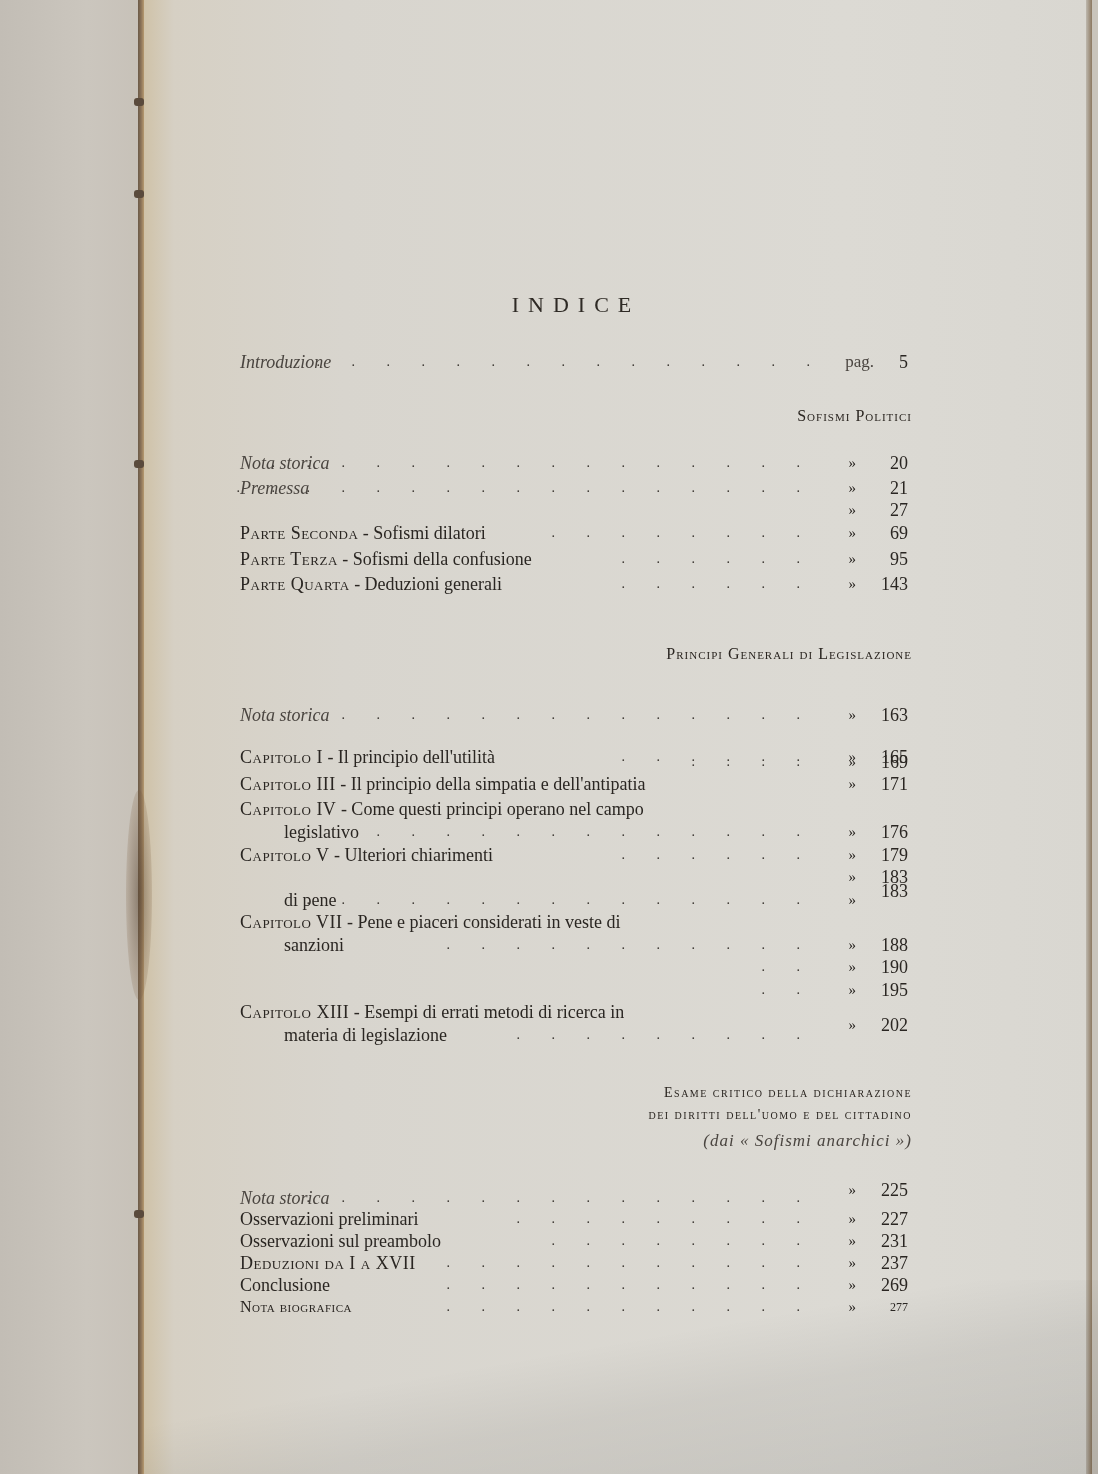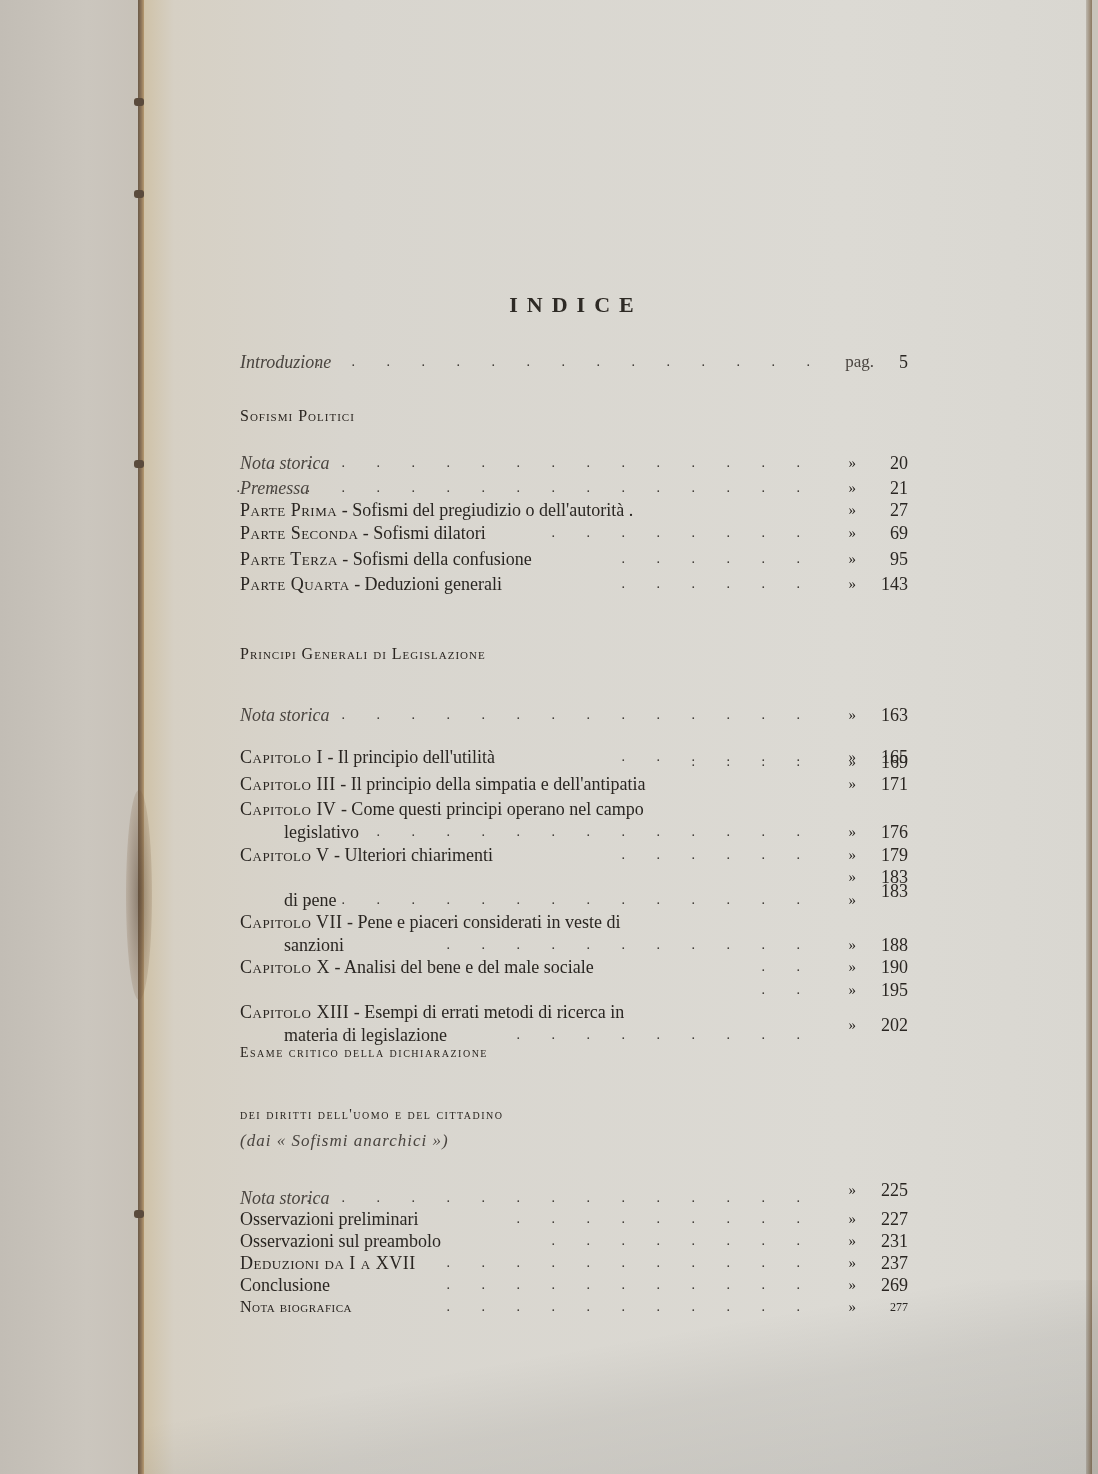--- a/index.html
+++ b/index.html
@@ -28,24 +28,24 @@
     background: linear-gradient(90deg, #cfc2a8 0px, #d6d0c4 30px, #d8d5ce 200px, #dcdad4 700px, #d9d7d1 100%);
   }
   .edge { position: absolute; right: 0; top: 0; width: 6px; height: 1474px; background: linear-gradient(90deg, #bdb8ae, #8c7860); }
   .shadow {
     position: absolute; left: 144px; top: 1280px; width: 954px; height: 194px;
     background: linear-gradient(170deg, rgba(0,0,0,0) 40%, rgba(0,0,0,0.06) 60%, rgba(0,0,0,0.1) 100%);
   }
   .content { position: absolute; left: 240px; top: 0; width: 672px; }
   .title {
     position: absolute; top: 292px; left: 0; width: 672px; text-align: center;
-    font-size: 22px; letter-spacing: 9px; font-weight: bold; color: #2e2a25;
+    font-size: 22px; letter-spacing: 9px; font-weight: normal; color: #2e2a25;
   }
   .sec-head {
-    position: absolute; left: 0; width: 672px; text-align: left;
+    position: absolute; left: 0; width: 672px; text-align: right;
     font-variant: small-caps; font-size: 16px; letter-spacing: 1px; color: #2a2520;
   }
   .sec-sub { font-variant: normal; font-style: normal; }
   .row {
     position: absolute; left: 0; width: 672px; height: 24px;
     font-size: 18px; line-height: 24px; white-space: nowrap;
   }
   .row .label { position: absolute; left: 0; top: 0; }
   .row .label.indent { left: 44px; }
   .row .dots {
@@ -91,21 +91,20 @@
     <span class="ditto">»</span>
     <span class="page">20</span>
   </div>
   <div class="row" style="top:476px">
     <span class="label it">Premessa</span>
     <span class="dots">. . . . . . . . . . . . . . . . .</span>
     <span class="ditto">»</span>
     <span class="page">21</span>
   </div>
   <div class="row" style="top:498px">
-    <span class="label"><span class="sc">Parte Prima</span><span> - Sofismi del pregiudizio o dell'autorità .</span></span>
     <span class="ditto">»</span>
     <span class="page">27</span>
   </div>
   <div class="row" style="top:521px">
     <span class="label"><span class="sc">Parte Seconda</span><span> - Sofismi dilatori</span></span>
     <span class="dots">. . . . . . . .</span>
     <span class="ditto">»</span>
     <span class="page">69</span>
   </div>
   <div class="row" style="top:547px">
@@ -173,41 +172,40 @@
   <div class="row" style="top:910px">
     <span class="label"><span class="sc">Capitolo VII</span><span> - Pene e piaceri considerati in veste di</span></span>
   </div>
   <div class="row" style="top:933px">
     <span class="label indent">sanzioni</span>
     <span class="dots">. . . . . . . . . . .</span>
     <span class="ditto">»</span>
     <span class="page">188</span>
   </div>
   <div class="row" style="top:955px">
-    <span class="label"><span class="sc">Capitolo X</span><span> - Analisi del bene e del male sociale</span></span>
     <span class="dots">. .</span>
     <span class="ditto">»</span>
     <span class="page">190</span>
   </div>
   <div class="row" style="top:978px">
     <span class="dots">. .</span>
     <span class="ditto">»</span>
     <span class="page">195</span>
   </div>
   <div class="row" style="top:1000px">
     <span class="label"><span class="sc">Capitolo XIII</span><span> - Esempi di errati metodi di ricerca in</span></span>
   </div>
   <div class="row" style="top:1023px">
     <span class="label indent">materia di legislazione</span>
     <span class="dots">. . . . . . . . .</span>
     <span class="ditto" style="top:-10px">»</span>
     <span class="page" style="top:-10px">202</span>
   </div>
 
-  <div class="sec-head" style="top:1045px; font-size:14px; letter-spacing:1.5px">Esame critico della dichiarazione</div>
+  <div class="sec-head" style="top:1085px; font-size:14px; letter-spacing:1.5px">Esame critico della dichiarazione</div>
   <div class="sec-head" style="top:1107px; font-size:14px; letter-spacing:1.5px">dei diritti dell'uomo e del cittadino</div>
   <div class="sec-head sec-sub it" style="top:1131px; font-size:17px; font-variant:normal">(dai « Sofismi anarchici »)</div>
 
   <div class="row" style="top:1186px">
     <span class="label it">Nota storica</span>
     <span class="dots">. . . . . . . . . . . . . . .</span>
     <span class="ditto" style="top:-8px">»</span>
     <span class="page" style="top:-8px">225</span>
   </div>
   <div class="row" style="top:1207px">

